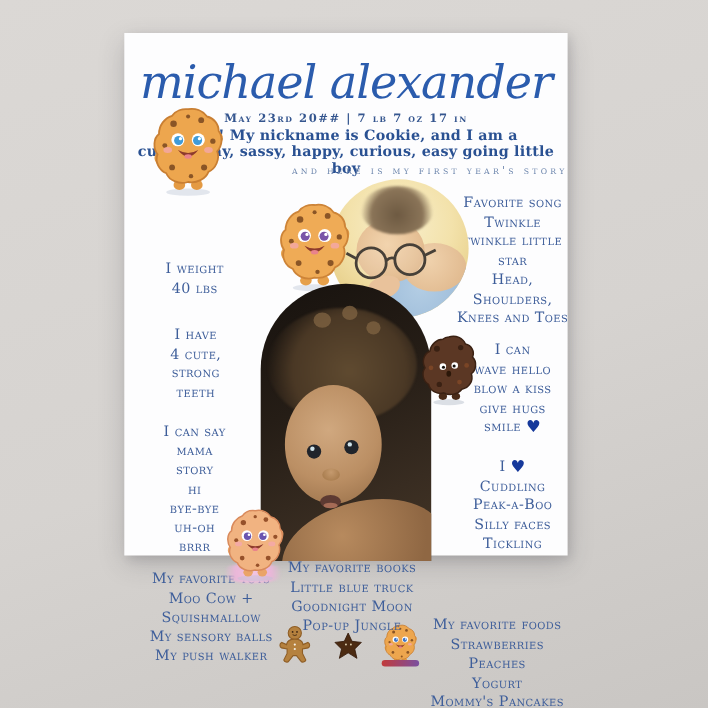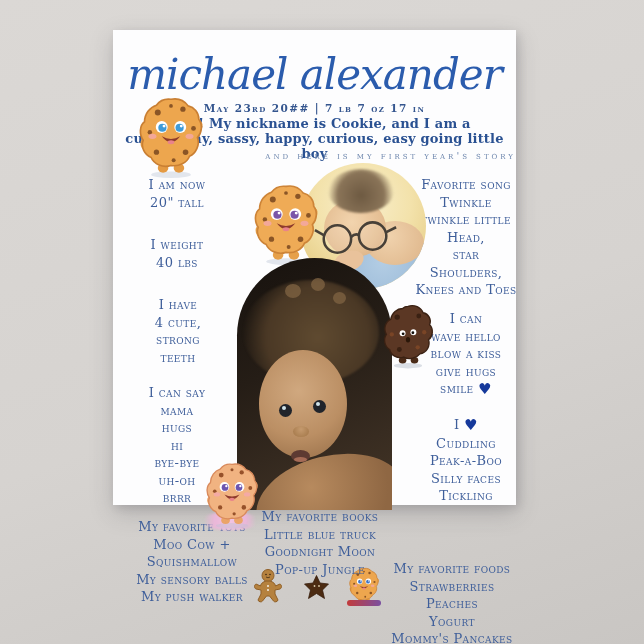--- a/index.html
+++ b/index.html
@@ -229,50 +229,46 @@
         <use href="#sym-ginger"></use>
       </svg>
     <svg class="cookie cookie-star">
         <use href="#sym-star"></use>
       </svg>
     <svg class="cookie cookie-skate">
         <use href="#sym-cookie"></use>
       </svg>
     <div class="board"></div>
 
-    <div class="ms ms-height">
-        <div class="line">I am now</div>
-        <div class="line">20" tall</div>
-      </div>
     <div class="ms ms-weight">
         <div class="line">I weight</div>
         <div class="line">40 lbs</div>
       </div>
     <div class="ms ms-teeth">
         <div class="line">I have</div>
         <div class="line">4 cute,</div>
         <div class="line">strong</div>
         <div class="line">teeth</div>
       </div>
     <div class="ms ms-words">
         <div class="line">I can say</div>
         <div class="line">mama</div>
-        <div class="line">hugs</div>
+        <div class="line">story</div>
         <div class="line">hi</div>
         <div class="line">bye-bye</div>
         <div class="line">uh-oh</div>
         <div class="line">brrr</div>
       </div>
 
     <div class="ms ms-song">
         <div class="line">Favorite song</div>
         <div class="line">Twinkle</div>
         <div class="line">twinkle little</div>
+        <div class="line">star</div>
         <div class="line">Head,</div>
-        <div class="line">star</div>
         <div class="line">Shoulders,</div>
         <div class="line">Knees and Toes</div>
       </div>
     <div class="ms ms-can">
         <div class="line">I can</div>
         <div class="line">wave hello</div>
         <div class="line">blow a kiss</div>
         <div class="line">give hugs</div>
         <div class="line">smile <span class="heart">♥</span></div>
       </div>

